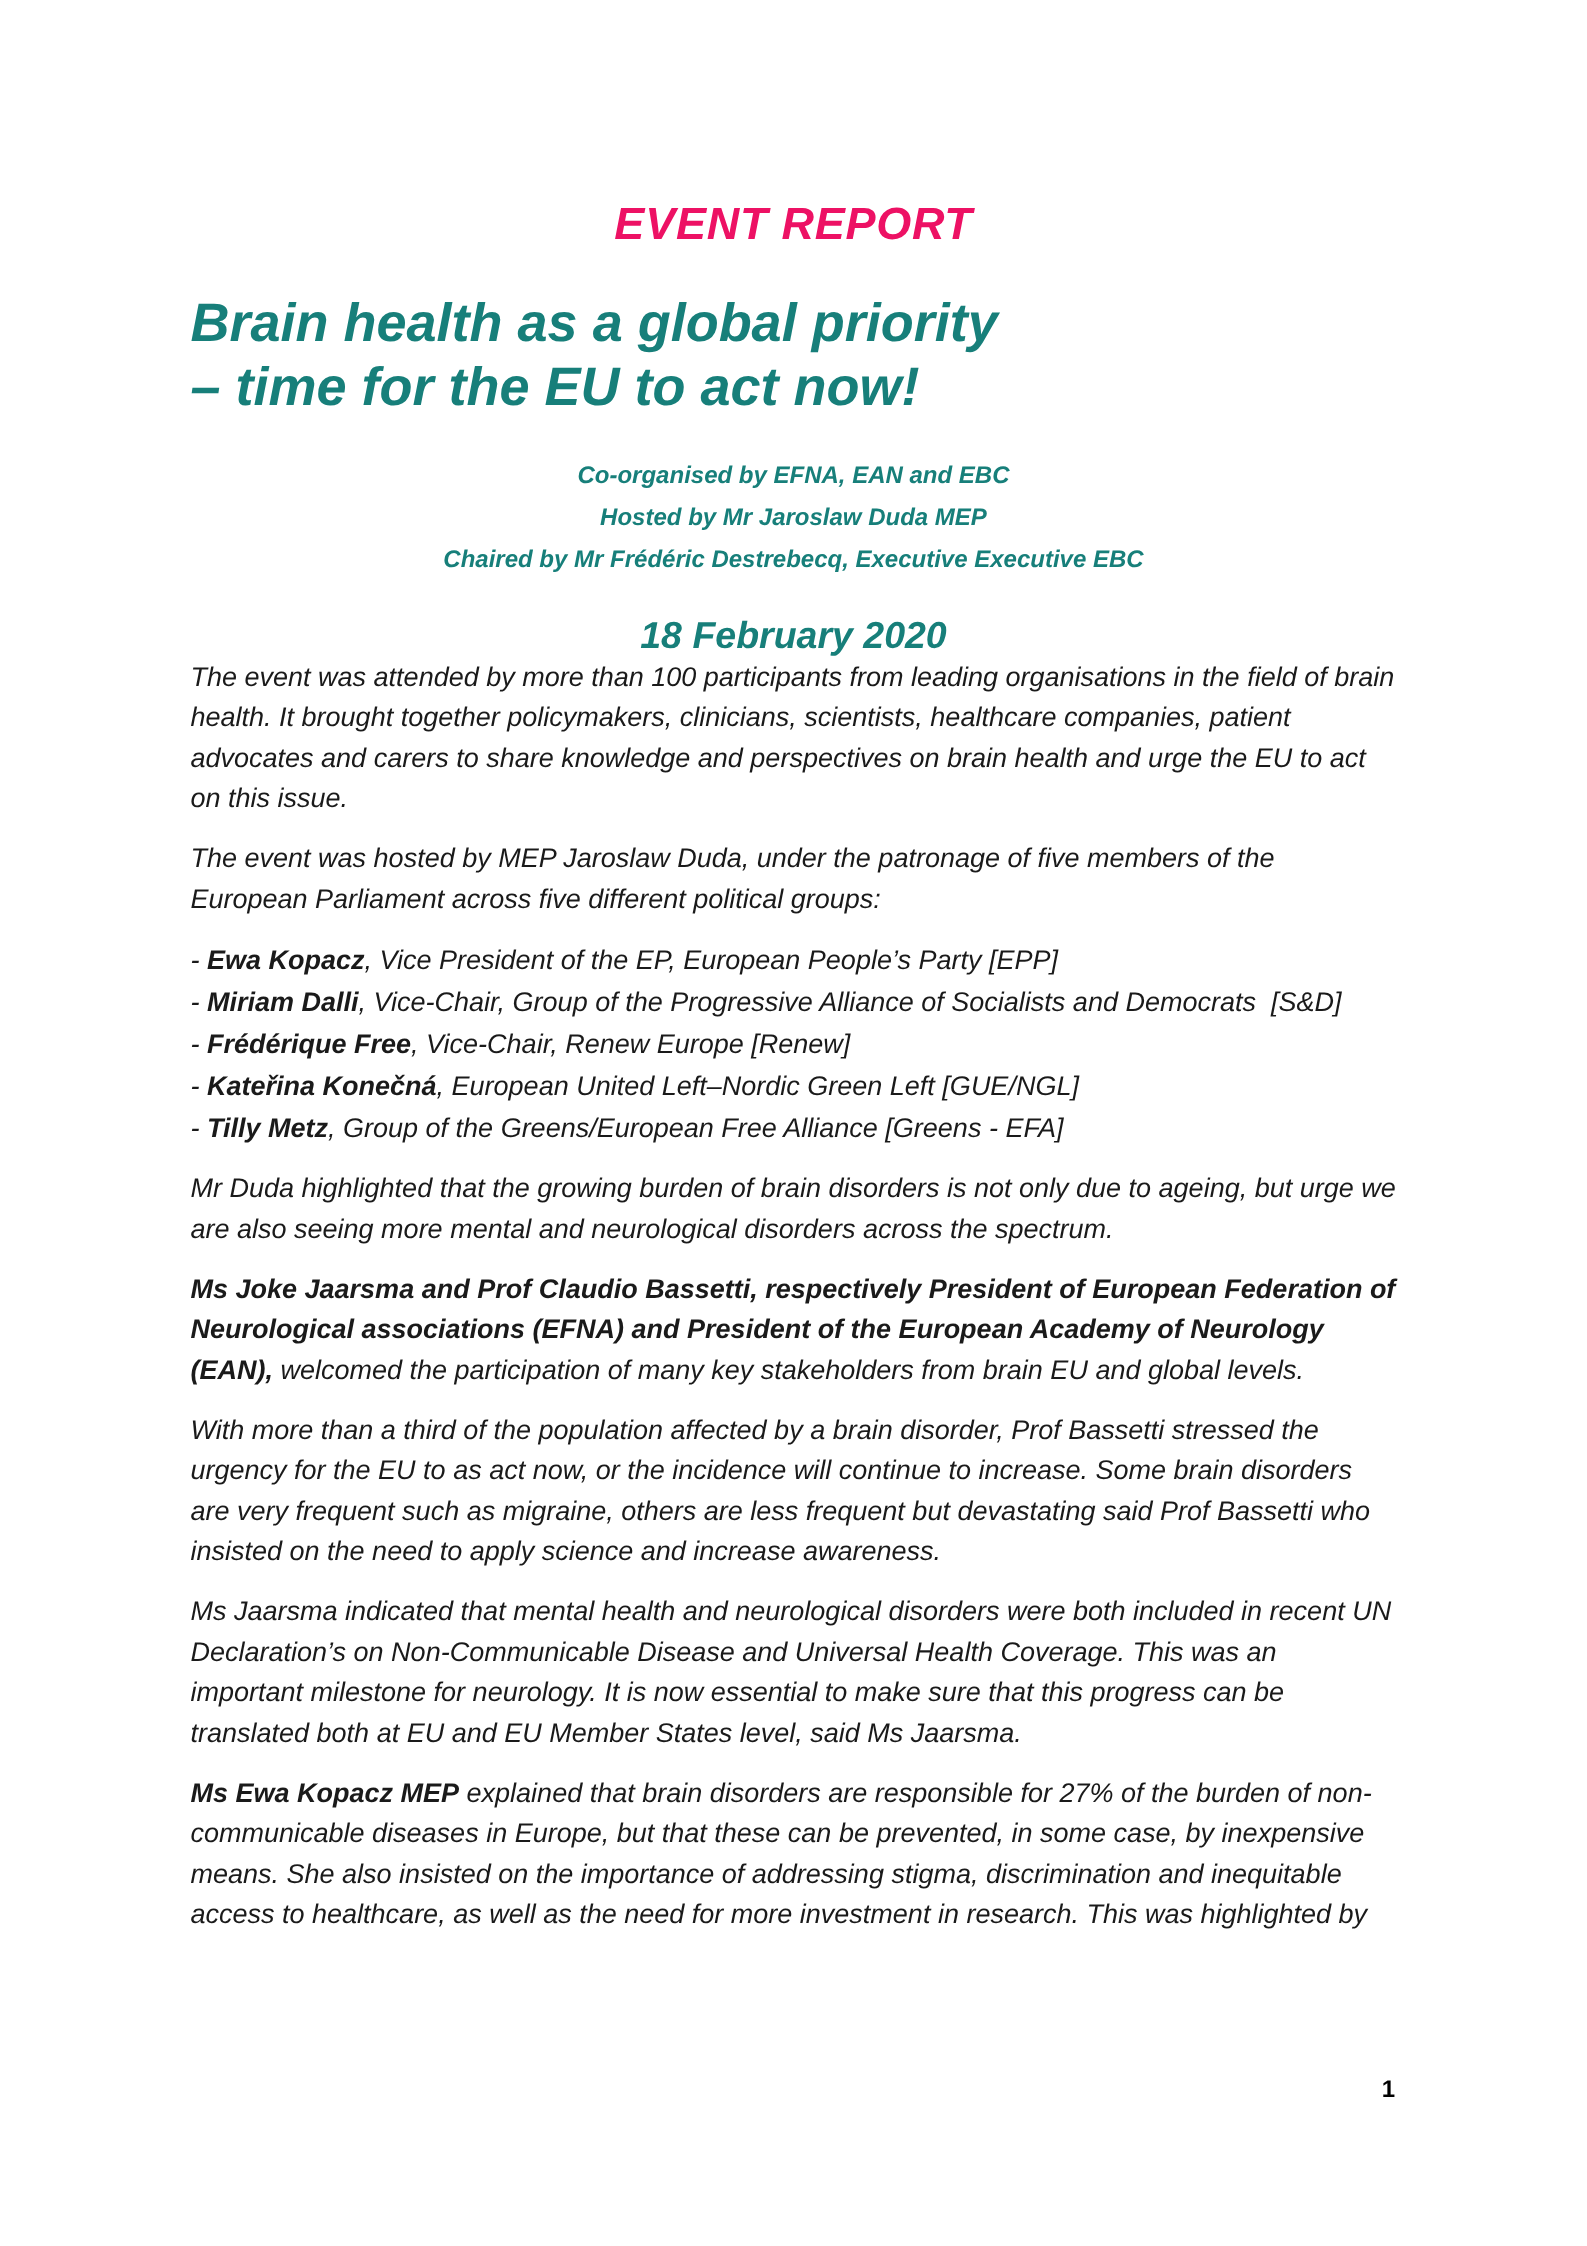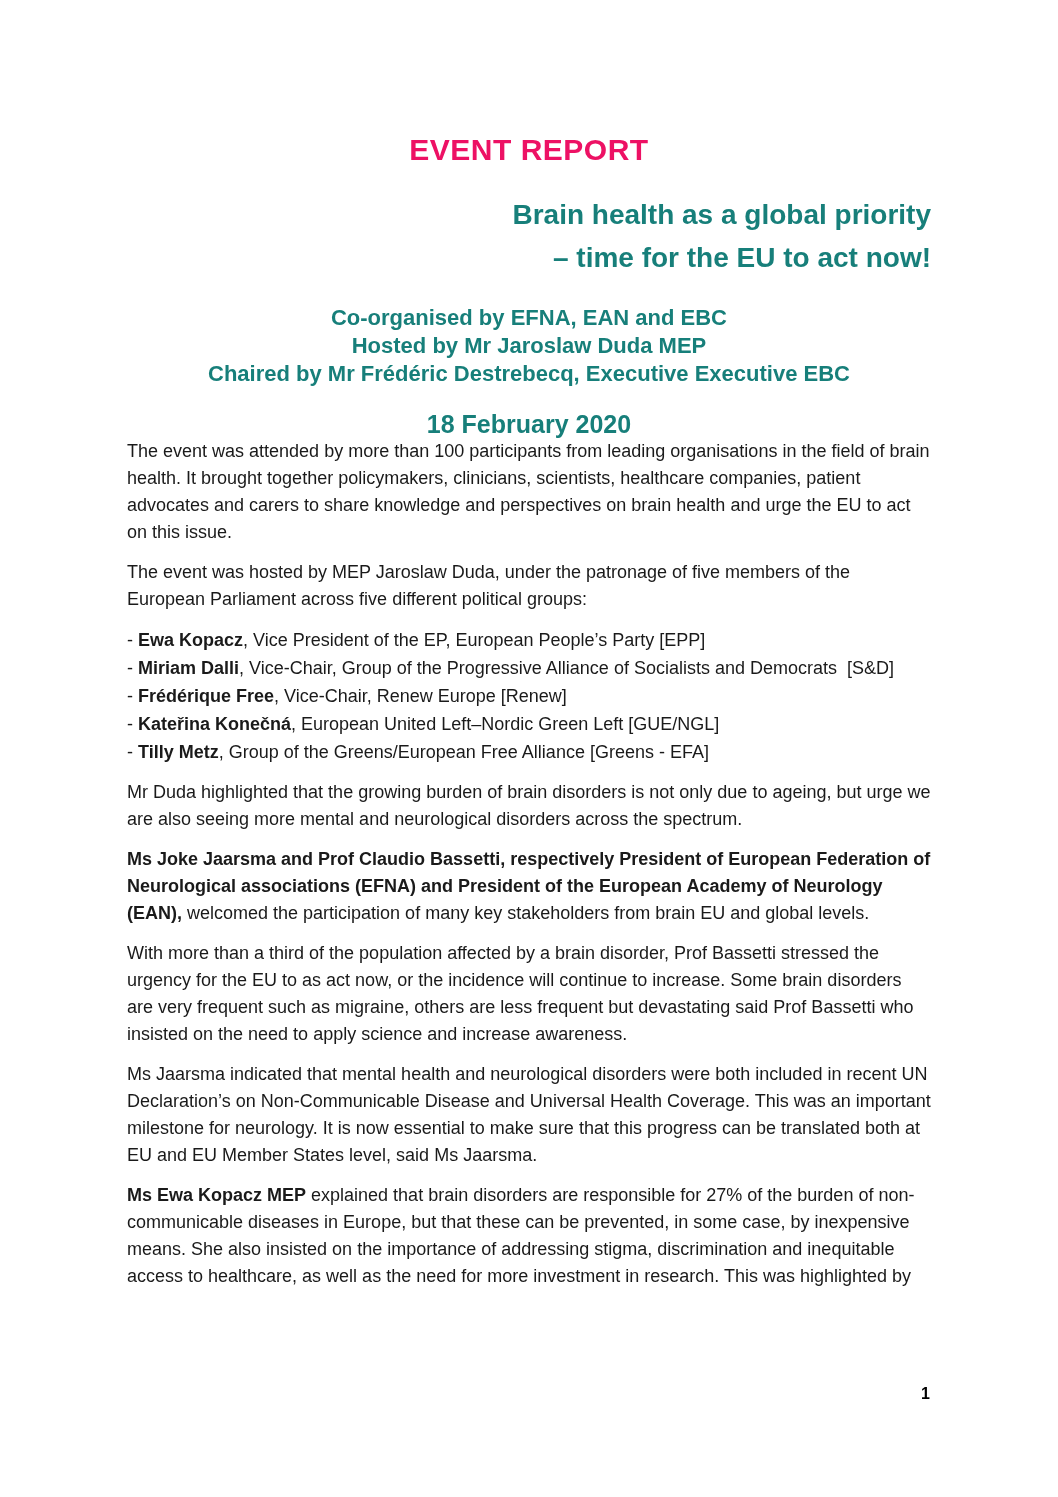--- a/index.html
+++ b/index.html
@@ -17,45 +17,46 @@
     position: relative;
     width: 1058px;
     height: 1497px;
     background: #ffffff;
     font-family: "Liberation Sans", sans-serif;
     color: var(--ink);
     overflow: hidden;
   }
   .content {
     padding: 0 127px;
+    font-style: italic;
   }
   .report-title {
     margin: 134px 0 0;
     text-align: center;
     color: var(--pink);
     font-size: 30px;
     line-height: 32px;
     font-weight: 700;
     letter-spacing: 0.5px;
   }
   .main-title {
     margin: 27px 0 0;
-    text-align: right;
+    text-align: left;
     color: var(--teal);
-    font-size: 28px;
+    font-size: 36px;
     line-height: 43px;
     font-weight: 700;
   }
   .main-title .line { display: block; }
   .subheader {
     margin-top: 25px;
     text-align: center;
     color: var(--teal);
     font-weight: 700;
-    font-size: 22px;
+    font-size: 16px;
     line-height: 28px;
   }
   .event-date {
     margin-top: 22px;
     text-align: center;
     color: var(--teal);
     font-weight: 700;
     font-size: 25px;
     line-height: 28px;
   }

